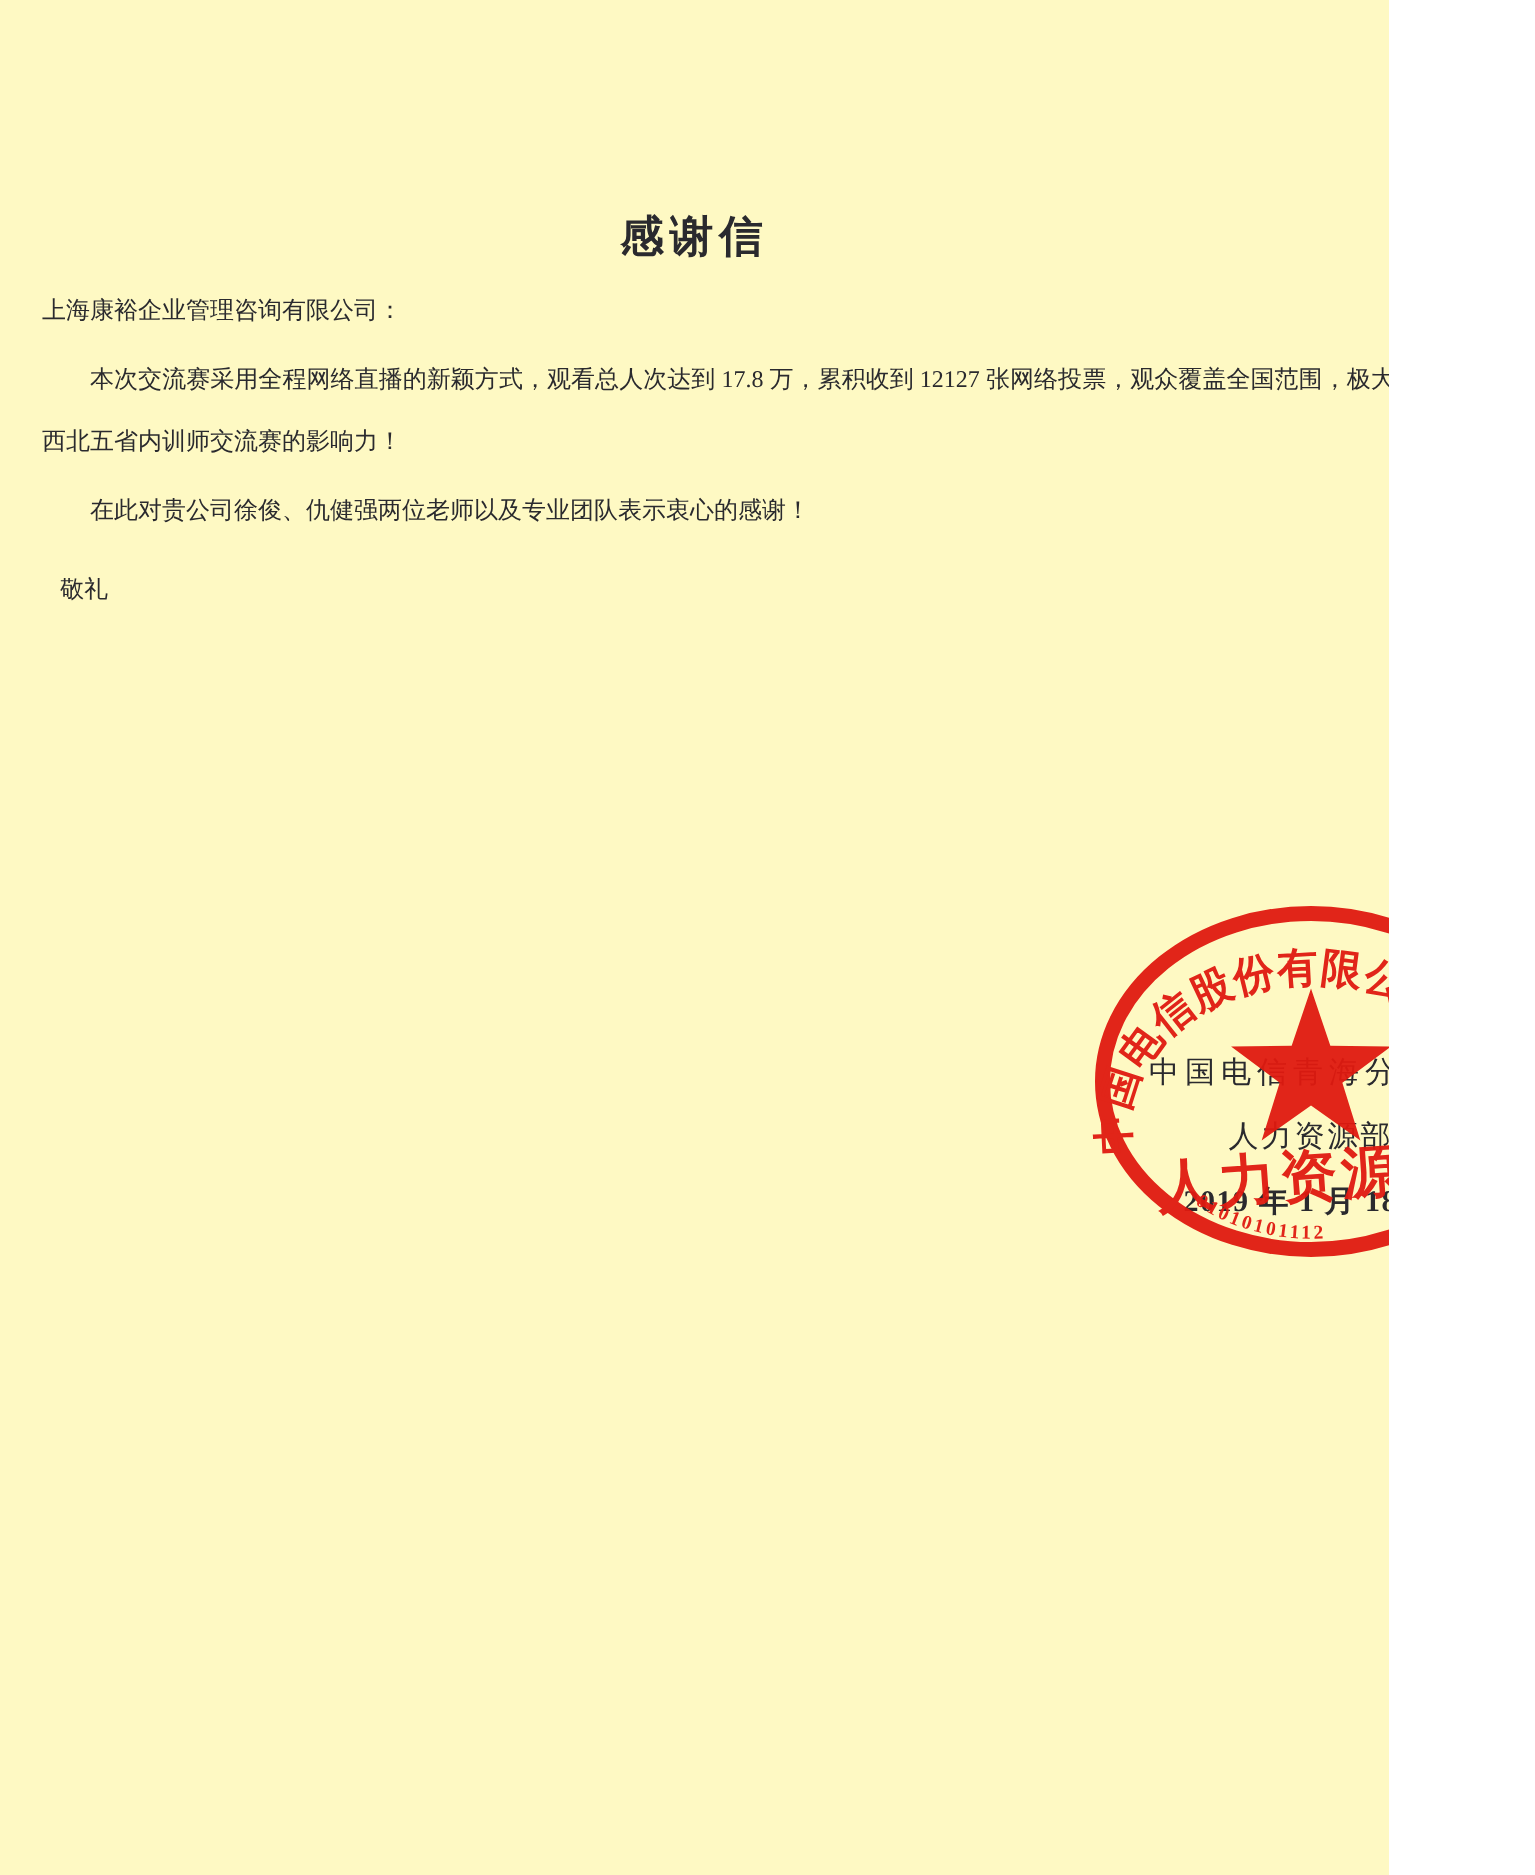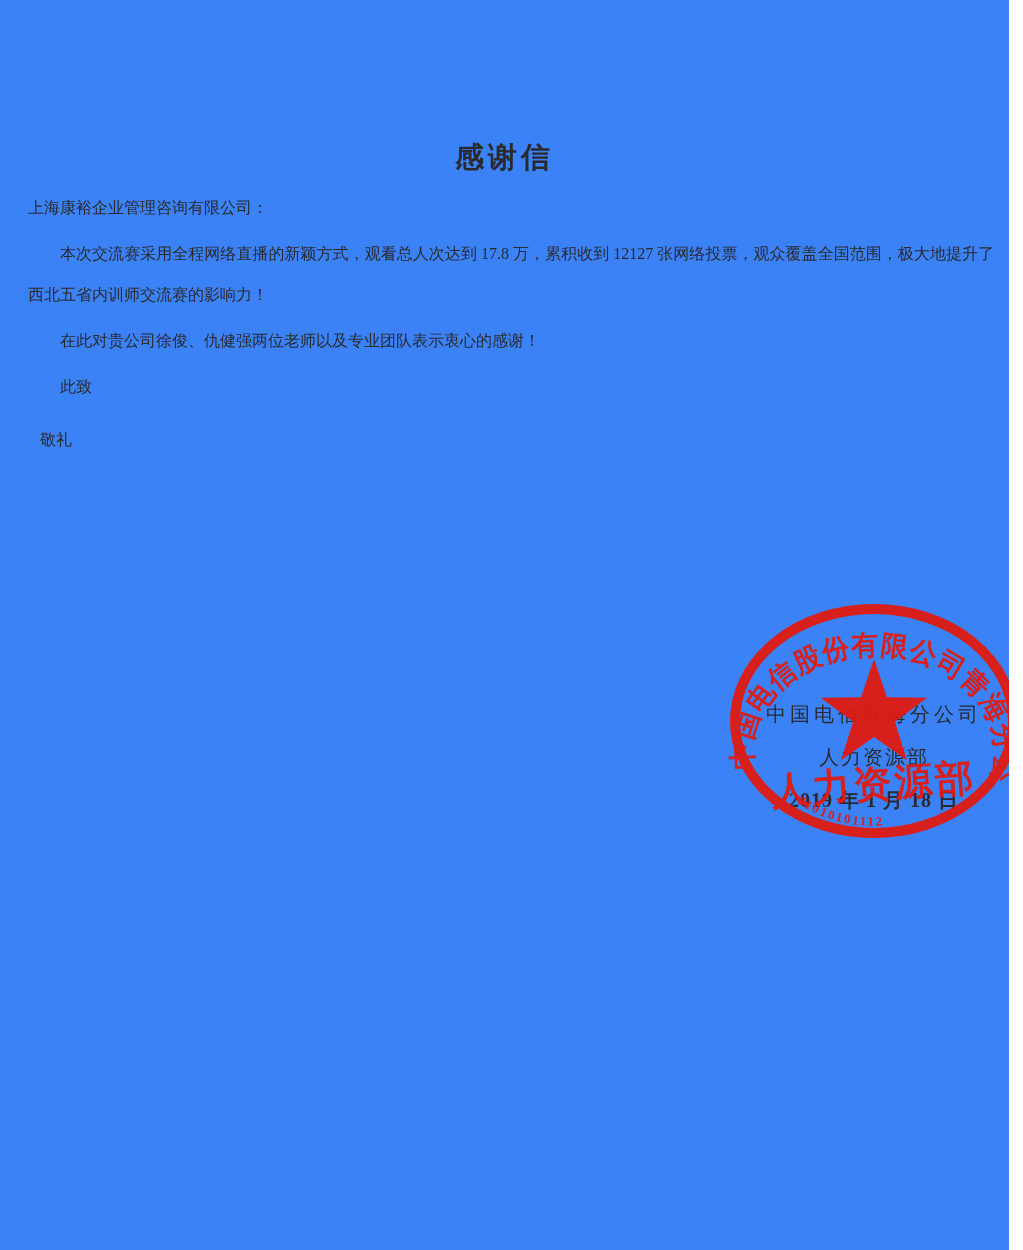--- a/index.html
+++ b/index.html
@@ -1,17 +1,17 @@
 <!DOCTYPE html>
 <html><head>
 <meta charset="utf-8">
 <style>
   html,body { margin:0; padding:0; background:#ffffff; }
   .page {
-    position:relative; width:1009px; height:1250px; background:#3b82f6;
+    position:relative; width:926px; height:1250px; background:#fef9c3;
     font-family:"Liberation Serif","DejaVu Serif",serif; color:#2a2a2e;
     overflow:hidden;
   }
   .doc-title {
     position:absolute; top:138px; left:0; width:100%;
     text-align:center; font-size:29px; font-weight:bold; letter-spacing:4px;
   }
   .letter-body {
     position:absolute; top:187px; left:28px; width:966px;
     font-size:16px; line-height:41px;
@@ -39,21 +39,20 @@
 <body>
 
 <div class="page">
 
   <div class="doc-title">感谢信</div>
 
   <div class="letter-body">
     <p class="salutation">上海康裕企业管理咨询有限公司：</p>
     <p class="para">本次交流赛采用全程网络直播的新颖方式，观看总人次达到 17.8 万，累积收到 12127 张网络投票，观众覆盖全国范围，极大地提升了西北五省内训师交流赛的影响力！</p>
     <p class="para">在此对贵公司徐俊、仇健强两位老师以及专业团队表示衷心的感谢！</p>
-    <p class="closing-cizhi">此致</p>
     <p class="closing-jingli">敬礼</p>
   </div>
 
   <div class="signature-line sig-company">中国电信青海分公司</div>
   <div class="signature-line sig-dept">人力资源部</div>
   <div class="signature-line sig-date">2019 年 1 月 18 日</div>
 
   <svg class="stamp" viewBox="0 0 300 246" xmlns="http://www.w3.org/2000/svg" aria-hidden="true">
 
     <ellipse cx="150" cy="120" rx="139" ry="112" fill="none" stroke="#e01a10" stroke-width="10"></ellipse>

